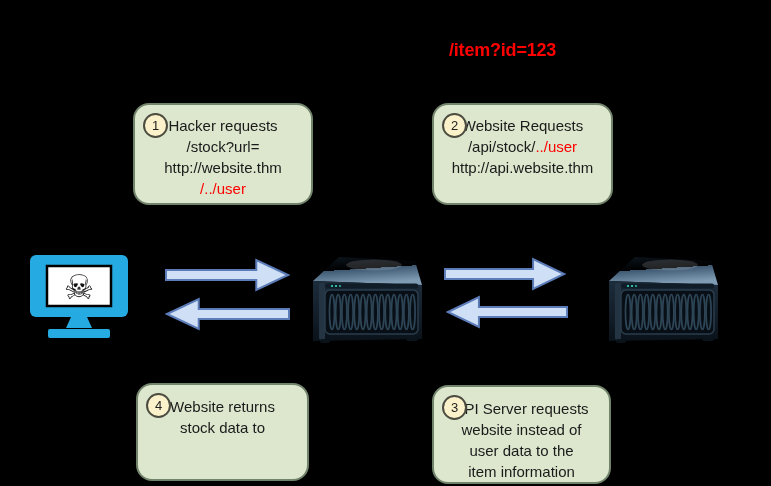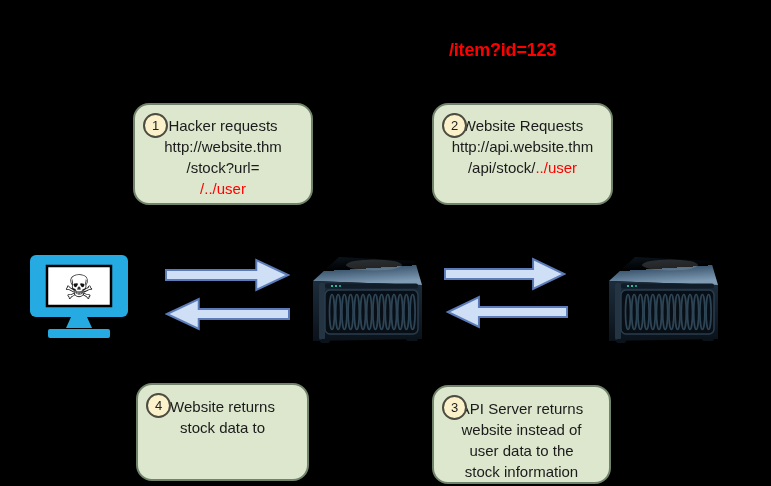--- a/index.html
+++ b/index.html
@@ -41,30 +41,30 @@
 </head>
 <body>
 
 <div id="stage">
 
   <div class="top-label">/item?id=123</div>
 
   <div class="step-box" id="box1">
     <span class="badge">1</span>
     <div class="bold">Hacker requests</div>
+    <div>/stock?url=</div>
     <div>http://website.thm</div>
-    <div>/stock?url=</div>
     <div class="red">/../user</div>
   </div>
 
   <div class="step-box" id="box2">
     <span class="badge">2</span>
     <div class="bold">Website Requests</div>
+    <div><span>/api/stock/</span><span class="red">../user</span></div>
     <div>http://api.website.thm</div>
-    <div><span>/api/stock/</span><span class="red">../user</span></div>
   </div>
 
   <svg class="icon" id="hacker-icon" viewBox="0 0 98 84">
     <rect x="0" y="0" width="98" height="62" rx="6" fill="#25aae1"></rect>
     <rect x="17" y="11" width="64" height="40" fill="#ffffff" stroke="#000000" stroke-width="2.5"></rect>
     <text x="49" y="44" font-size="34" text-anchor="middle" fill="#111111" font-family="DejaVu Sans, sans-serif">☠</text>
     <polygon points="41,62 57,62 62,73 36,73" fill="#25aae1"></polygon>
     <rect x="18" y="74" width="62" height="9" rx="2" fill="#25aae1"></rect>
   </svg>
 
@@ -155,19 +155,19 @@
   </svg>
 
   <div class="step-box" id="box4">
     <span class="badge">4</span>
     <div class="bold">Website returns</div>
     <div>stock data to</div>
   </div>
 
   <div class="step-box" id="box3">
     <span class="badge">3</span>
-    <div><span class="bold">API Server</span><span> returns</span></div>
+    <div><span class="bold">API Server</span><span> requests</span></div>
     <div>website instead of</div>
     <div>user data to the</div>
-    <div>stock information</div>
+    <div>item information</div>
   </div>
 
 </div>
 
 </body></html>

